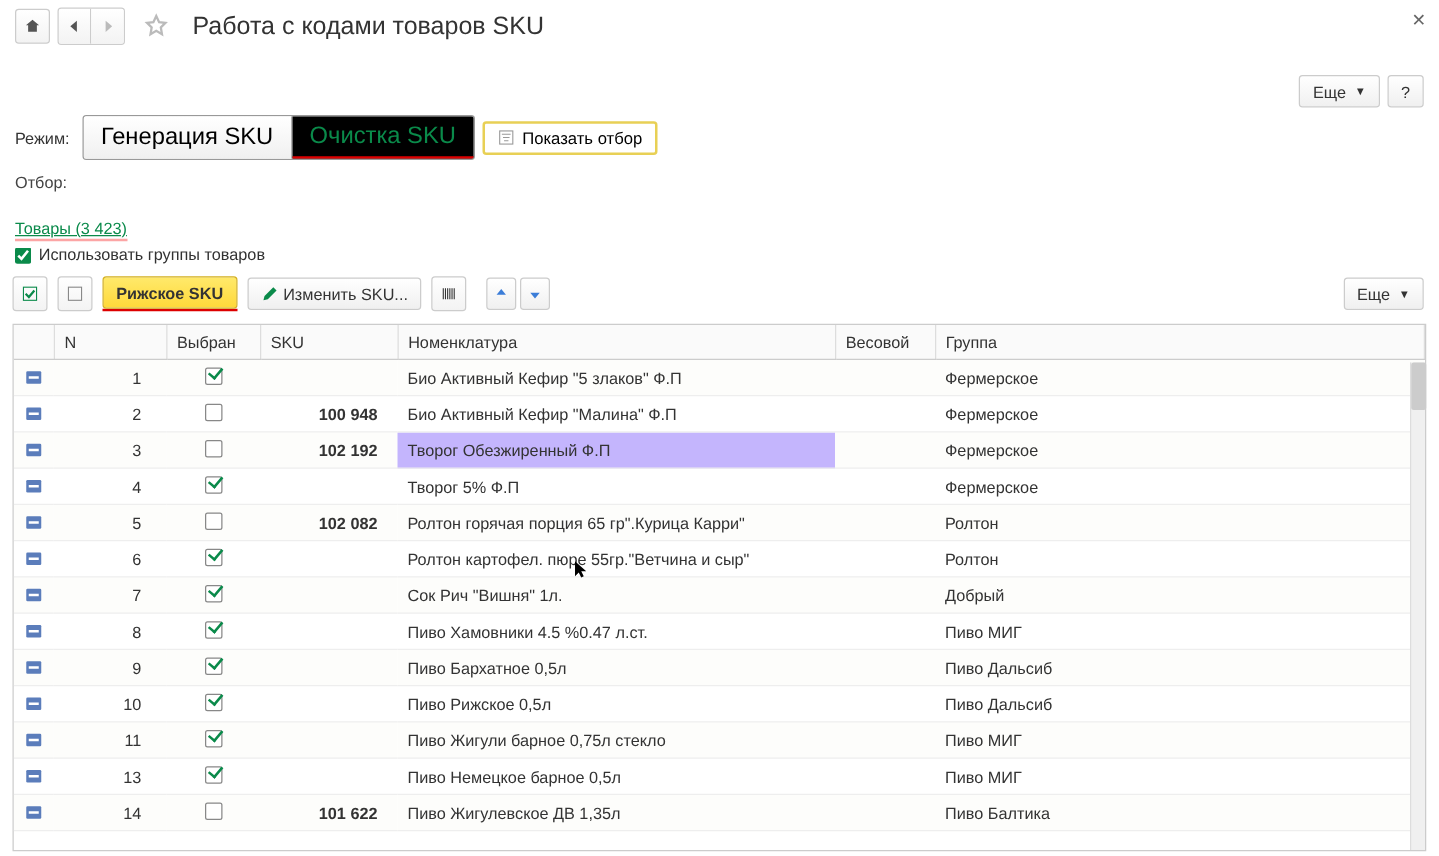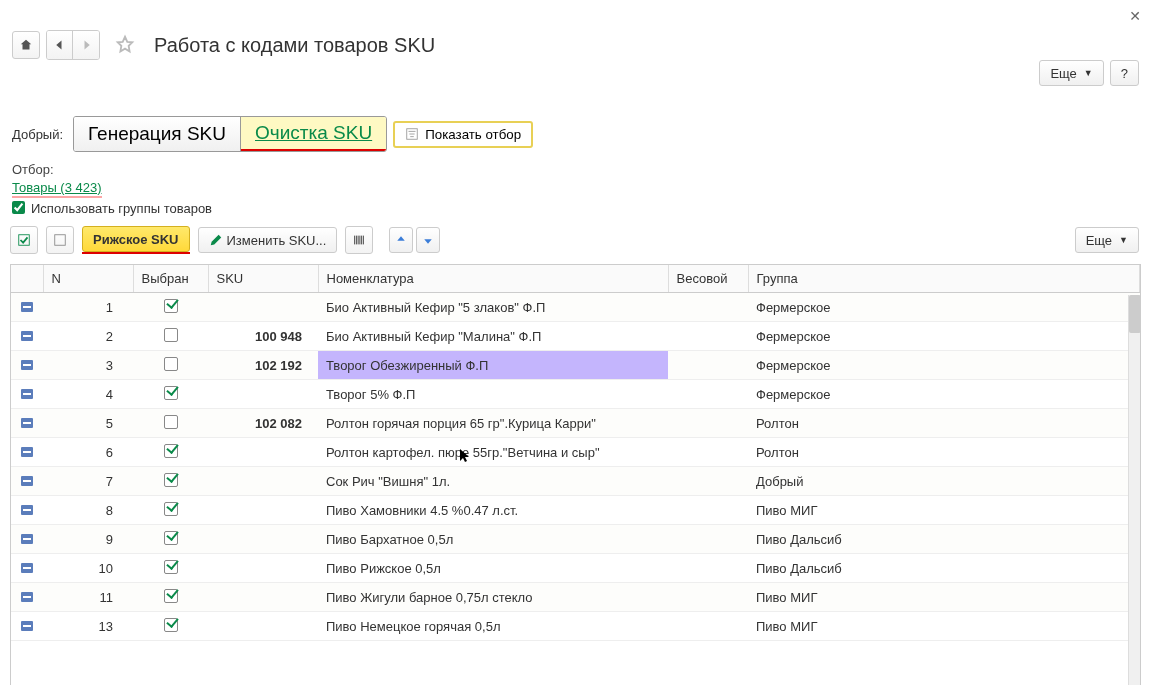--- a/index.html
+++ b/index.html
@@ -1,41 +1,41 @@
 <!DOCTYPE html>
 <html><head>
 <meta charset="utf-8">
 <style>
 * { box-sizing: border-box; margin: 0; padding: 0; }
 body { font-family: Arial, sans-serif; font-size: 13px; color: #333; background: #fff; width: 1151px; height: 685px; overflow: hidden; position: relative; }
-.toolbar-top { display: flex; align-items: center; padding: 6px 12px; gap: 6px; margin-top: 24px; }
+.toolbar-top { display: flex; align-items: center; padding: 6px 12px; gap: 6px; }
 .btn-icon { display: inline-flex; align-items: center; justify-content: center; width: 28px; height: 28px; border: 1px solid #ccc; border-radius: 3px; background: linear-gradient(#fff,#f3f3f3); cursor: pointer; }
 .btn-icon svg { width: 14px; height: 14px; }
 .nav-group { display: flex; border: 1px solid #ccc; border-radius: 3px; overflow: hidden; }
 .nav-group .nav-btn { width: 26px; height: 28px; border: none; border-right: 1px solid #ccc; background: linear-gradient(#fff,#f3f3f3); display: flex; align-items: center; justify-content: center; cursor: pointer; }
 .nav-group .nav-btn:last-child { border-right: none; }
 .star-icon { width: 22px; height: 22px; margin: 0 8px; color: #bbb; }
 .page-title { font-size: 20px; font-weight: normal; margin-left: 4px; }
 .close-x { position: absolute; top: 8px; right: 10px; font-size: 14px; color: #666; cursor: pointer; }
 .topright { position: absolute; top: 60px; right: 12px; display: flex; gap: 6px; }
 .btn { display: inline-flex; align-items: center; padding: 4px 10px; height: 26px; border: 1px solid #ccc; border-radius: 3px; background: linear-gradient(#fff,#f0f0f0); cursor: pointer; font-size: 13px; color: #333; gap: 4px; }
 .btn-yellow { background: linear-gradient(#ffe96b,#ffd93a); border-color: #d4b020; font-weight: bold; color: #333; }
 .section-mode { display: flex; align-items: center; padding: 0 12px; margin-top: 50px; gap: 6px; }
 .mode-label { margin-right: 4px; color: #333; }
 .seg-group { display: flex; border: 1px solid #999; border-radius: 3px; overflow: hidden; }
 .seg-btn { padding: 5px 14px; border: none; border-right: 1px solid #999; background: linear-gradient(#fff,#f0f0f0); cursor: pointer; font-size: 19px; }
 .seg-btn:last-child { border-right: none; }
-.seg-btn.active { color: #0a8a4a; background: #fef9c3; text-decoration: underline; }
+.seg-btn.active { color: #0a8a4a; background: #000000; }
 .red-underline { border-bottom: 2px solid #d00; }
 .btn-outline-yellow { border: 2px solid #e8d055; border-radius: 3px; background: #fff; padding: 4px 10px; display: inline-flex; align-items: center; gap: 6px; cursor: pointer; }
 .filter-block { padding: 10px 12px 4px; }
-.filter-label { font-size: 13px; color: #444; margin-bottom: 3px; }
+.filter-label { font-size: 13px; color: #444; margin-bottom: 22px; }
 .link-green { color: #0a8a4a; text-decoration: underline; cursor: pointer; display: inline-block; }
 .red-uline { border-bottom: 2px solid #fca5a5; padding-bottom: 1px; }
-.checkbox-row { display: flex; align-items: flex-start; gap: 6px; margin-top: 6px; }
+.checkbox-row { display: flex; align-items: flex-end; gap: 6px; margin-top: 6px; }
 .checkbox-row input { accent-color: #0a8a4a; }
 .action-bar { display: flex; align-items: center; padding: 6px 10px; gap: 8px; position: relative; }
 .action-bar .right { position: absolute; right: 12px; }
 .btn-green-icon svg { color: #0a8a4a; }
 .btn-pencil svg { color: #0a8a4a; }
 .arrow-btn { width: 24px; height: 26px; padding: 0; display: inline-flex; align-items: center; justify-content: center; border: 1px solid #ccc; border-radius: 3px; background: linear-gradient(#fff,#f0f0f0); cursor: pointer; }
 .table-wrap { margin: 4px 10px 0; border: 1px solid #ccc; height: 422px; position: relative; }
 .table-scroll { overflow: hidden; height: 100%; }
 table { width: 100%; border-collapse: collapse; table-layout: fixed; }
 thead th { text-align: left; font-weight: normal; font-size: 13px; color: #333; padding: 6px 8px; border-right: 1px solid #ddd; border-bottom: 1px solid #ccc; background: #fafafa; }
@@ -90,21 +90,21 @@
 
 <div class="topright">
   <button class="btn">
       <span>Еще</span>
       <span class="dropdown-caret">▼</span>
     </button>
   <button class="btn">?</button>
 </div>
 
 <div class="section-mode">
-  <span class="mode-label">Добрый:</span>
+  <span class="mode-label">Режим:</span>
   <div class="seg-group">
     <button class="seg-btn">Генерация SKU</button>
     <button class="seg-btn active red-underline">Очистка SKU</button>
   </div>
   <button class="btn-outline-yellow">
     <svg width="14" height="14" viewBox="0 0 16 16">
         <rect x="2" y="2" width="12" height="12" fill="none" stroke="#999"></rect>
         <path stroke="#999" d="M4 5h8M5 8h6M6 11h4"></path>
       </svg>
     <span>Показать отбор</span>
@@ -285,23 +285,32 @@
             <td class="col-sku"></td>
             <td class="col-nomen nomen">Пиво Жигули барное 0,75л стекло</td>
             <td class="col-weight"></td>
             <td class="col-group">Пиво МИГ</td>
           </tr>
           <tr>
             <td class="col-flag"><span class="minus-flag"></span></td>
             <td class="col-n">13</td>
             <td class="col-sel"><span class="chk on"></span></td>
             <td class="col-sku"></td>
-            <td class="col-nomen nomen">Пиво Немецкое горячая 0,5л</td>
+            <td class="col-nomen nomen">Пиво Немецкое барное 0,5л</td>
             <td class="col-weight"></td>
             <td class="col-group">Пиво МИГ</td>
+          </tr>
+          <tr>
+            <td class="col-flag"><span class="minus-flag"></span></td>
+            <td class="col-n">14</td>
+            <td class="col-sel"><span class="chk"></span></td>
+            <td class="col-sku">101 622</td>
+            <td class="col-nomen nomen">Пиво Жигулевское ДВ 1,35л</td>
+            <td class="col-weight"></td>
+            <td class="col-group">Пиво Балтика</td>
           </tr>
         </tbody>
     </table>
   </div>
   <div class="scrollbar-v">
     <div class="scroll-thumb"></div>
   </div>
 </div>
 
 <svg class="cursor" width="16" height="16" viewBox="0 0 16 16">

